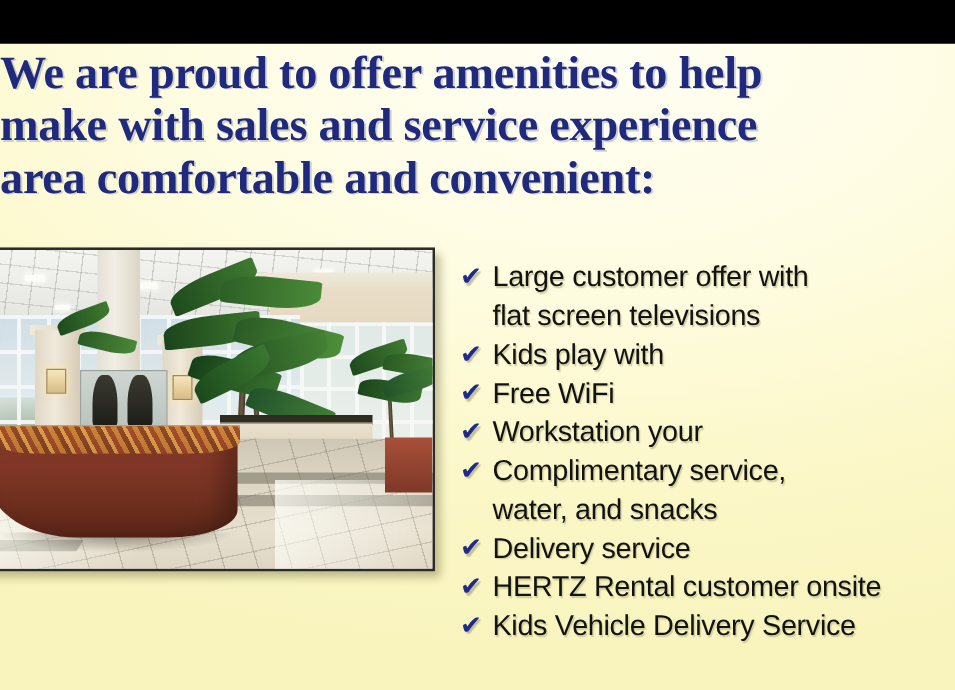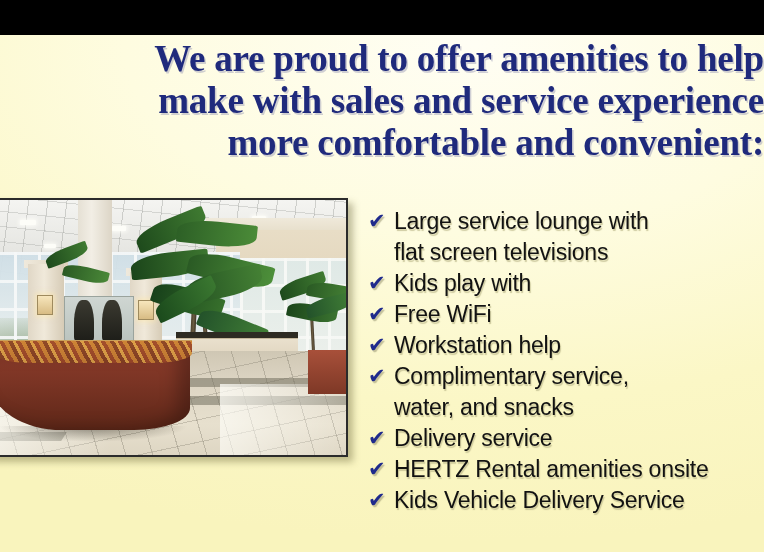--- a/index.html
+++ b/index.html
@@ -26,21 +26,21 @@
     height: 35px;
     background: #000000;
   }
 
   
   #heading {
     position: absolute;
     left: 0;
     top: 38px;
     width: 764px;
-    text-align: right;
+    text-align: left;
     font-family: "Liberation Serif", "DejaVu Serif", serif;
     font-weight: bold;
     font-size: 37px;
     line-height: 42px;
     color: #1f2a7c;
     letter-spacing: -0.2px;
     text-shadow: 1.5px 1.5px 0 rgba(150,150,180,0.45);
     white-space: nowrap;
   }
   #heading .hl {
@@ -253,21 +253,21 @@
 </head>
 <body>
 
 <div id="slide">
 
   <div id="top-bar"></div>
 
   <div id="heading">
     <span class="hl">We are proud to offer amenities to help</span>
     <span class="hl">make with sales and service experience</span>
-    <span class="hl">more comfortable and convenient:</span>
+    <span class="hl">area comfortable and convenient:</span>
   </div>
 
   <div id="photo-frame">
     <div id="photo-inner">
 
       <div class="ph ceiling"></div>
       <div class="ph ceiling-grid"></div>
       <div class="ph ceil-light" style="left:30px;top:20px;width:16px;height:5px;"></div>
       <div class="ph ceil-light" style="left:122px;top:26px;width:14px;height:5px;"></div>
       <div class="ph ceil-light" style="left:262px;top:16px;width:14px;height:5px;"></div>
@@ -334,47 +334,47 @@
       <div class="ph desk-shadow"></div>
       <div class="ph desk-base"></div>
       <div class="ph desk-top"></div>
 
     </div>
   </div>
 
   <div id="bullets">
     <div class="bullet-row">
       <span class="check">✔</span>
-      <span class="btext">Large service lounge with
+      <span class="btext">Large customer offer with
 flat screen televisions</span>
     </div>
     <div class="bullet-row">
       <span class="check">✔</span>
       <span class="btext">Kids play with</span>
     </div>
     <div class="bullet-row">
       <span class="check">✔</span>
       <span class="btext">Free WiFi</span>
     </div>
     <div class="bullet-row">
       <span class="check">✔</span>
-      <span class="btext">Workstation help</span>
+      <span class="btext">Workstation your</span>
     </div>
     <div class="bullet-row">
       <span class="check">✔</span>
       <span class="btext">Complimentary service,
 water, and snacks</span>
     </div>
     <div class="bullet-row">
       <span class="check">✔</span>
       <span class="btext">Delivery service</span>
     </div>
     <div class="bullet-row">
       <span class="check">✔</span>
-      <span class="btext">HERTZ Rental amenities onsite</span>
+      <span class="btext">HERTZ Rental customer onsite</span>
     </div>
     <div class="bullet-row">
       <span class="check">✔</span>
       <span class="btext">Kids Vehicle Delivery Service</span>
     </div>
   </div>
 
 </div>
 
 </body></html>

